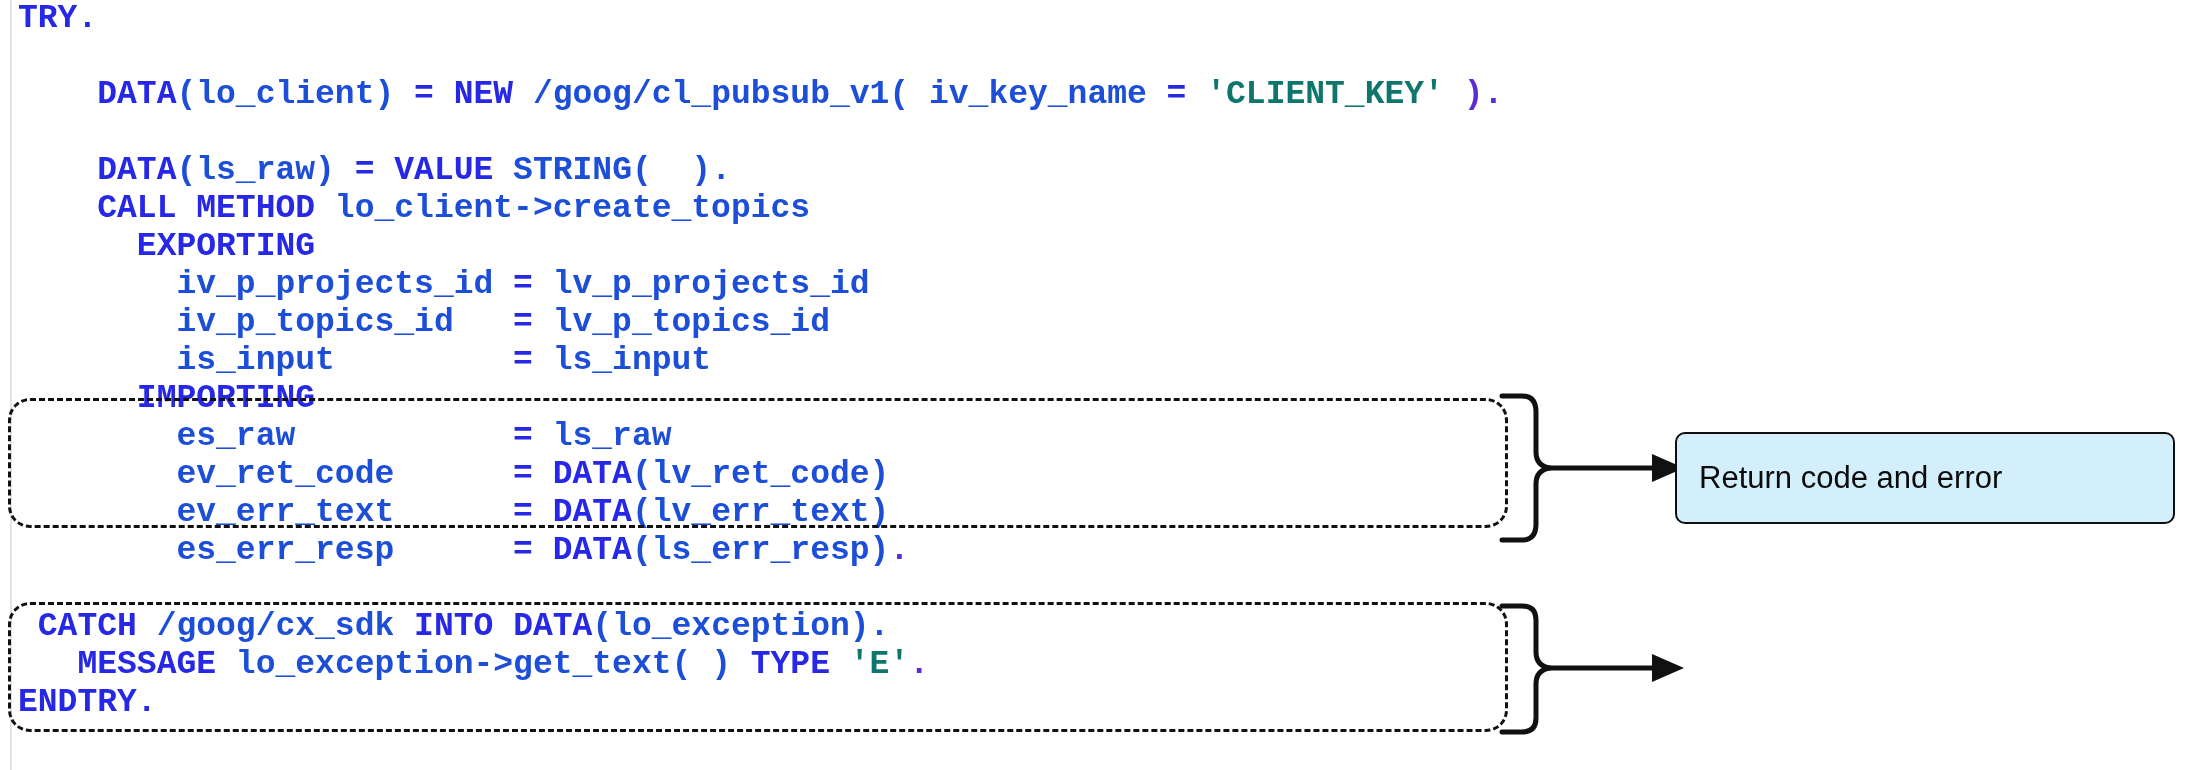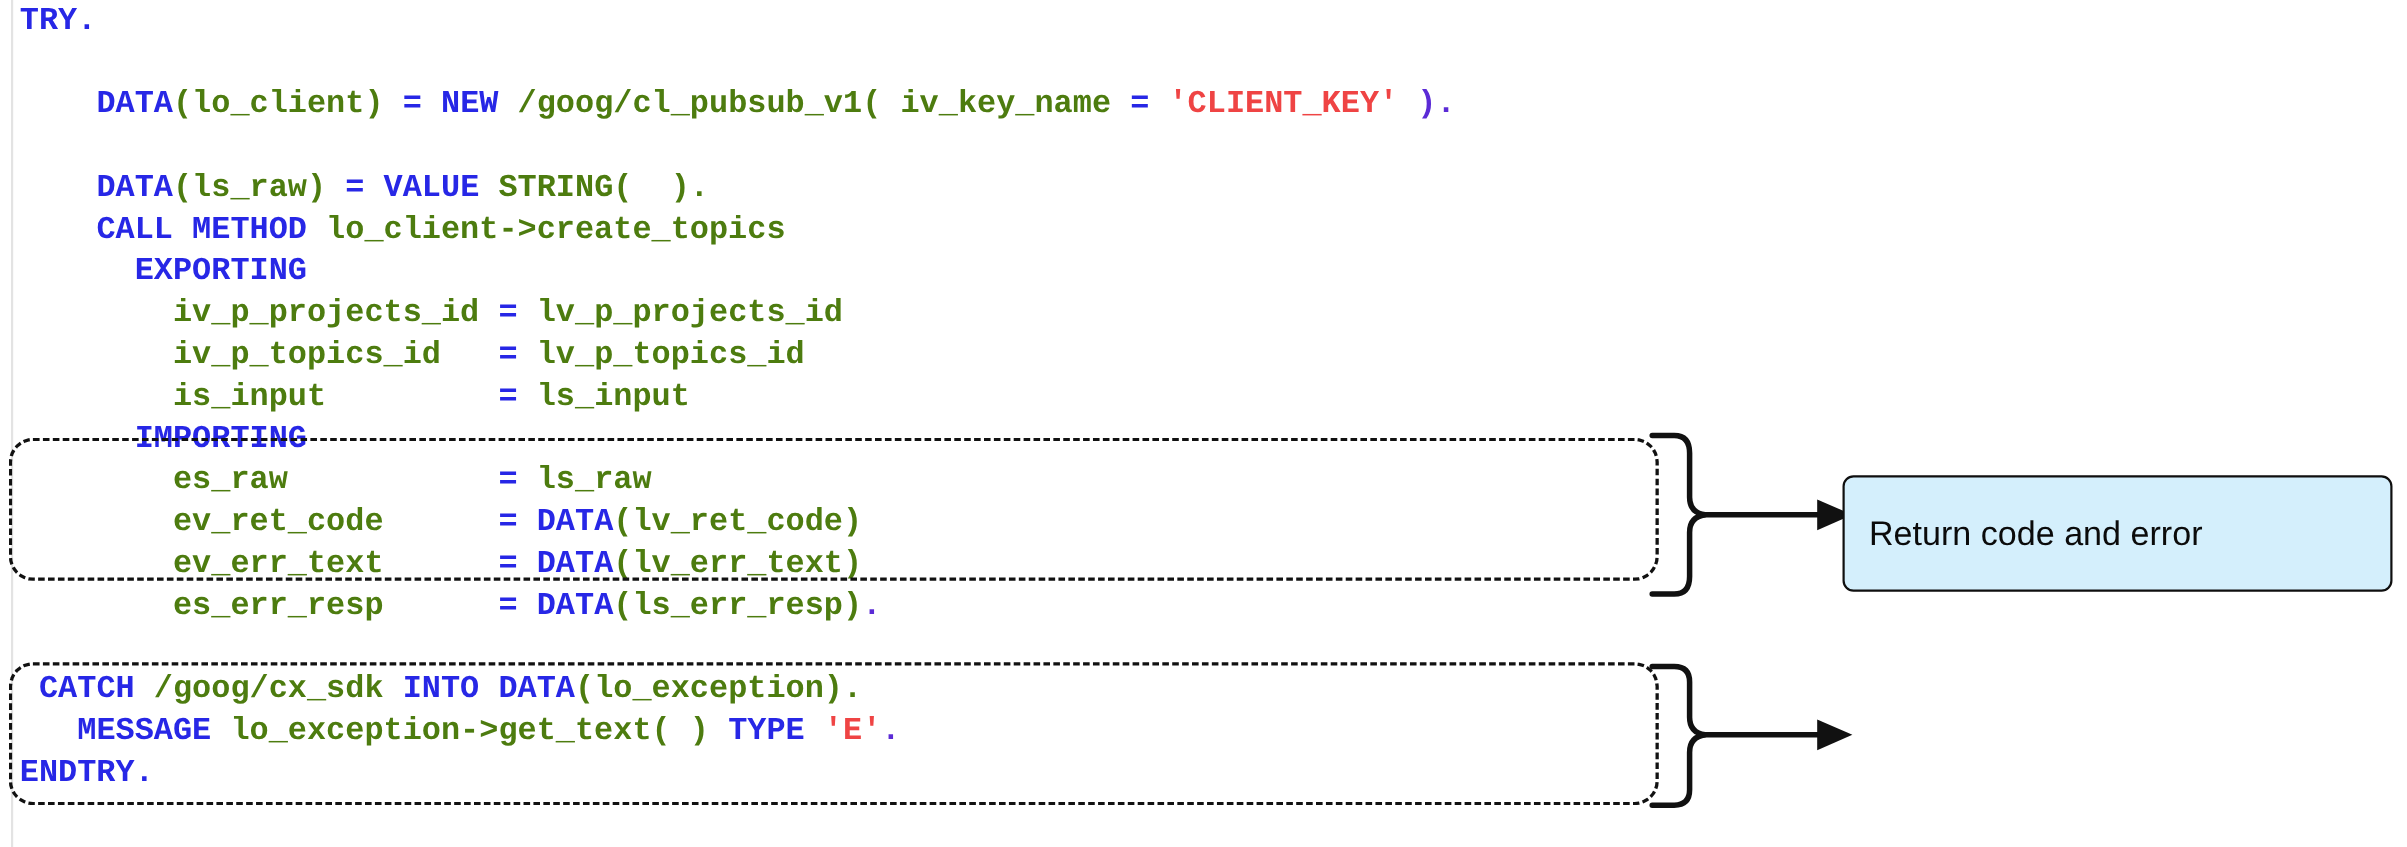--- a/index.html
+++ b/index.html
@@ -33,37 +33,37 @@
     background: #e3e3e3;
   }
 
   
   .code-block {
     position: absolute;
     left: 0px;
     top: 0px;
     width: 1500px;
     font-family: "Liberation Mono", "DejaVu Sans Mono", monospace;
-    font-size: 29px;
+    font-size: 33px;
     font-weight: bold;
     line-height: 38px;
     letter-spacing: 0px;
     white-space: pre;
     color: #1a1a1a;
   }
   .code-line {
     white-space: pre;
     height: 38px;
     padding-left: 18px;
     color: #111111;
   }
   .kw   { color: #2727e6; }
-  .str  { color: #ef4444; }
+  .str  { color: #0f766e; }
   .pun  { color: #5b2bd6; }
-  .id   { color: #4d7c0f; }
+  .id   { color: #1d4ed8; }
 
   
   .dashed-box {
     position: absolute;
     border: 3px dashed #111111;
     border-radius: 22px;
     box-sizing: border-box;
     background: transparent;
     pointer-events: none;
   }
@@ -100,21 +100,21 @@
     padding: 10px 22px;
     font-family: "Liberation Sans", sans-serif;
     font-size: 31px;
     line-height: 42px;
     color: #0b0b0b;
   }
   #callout-return-code {
     left: 1675px;
     top: 432px;
     width: 500px;
-    height: 106px;
+    height: 92px;
     text-align: right;
   }
   #callout-exception {
     left: 1675px;
     top: 631px;
     width: 500px;
     height: 88px;
   }
   .callout-text { display: block; }
 </style>

